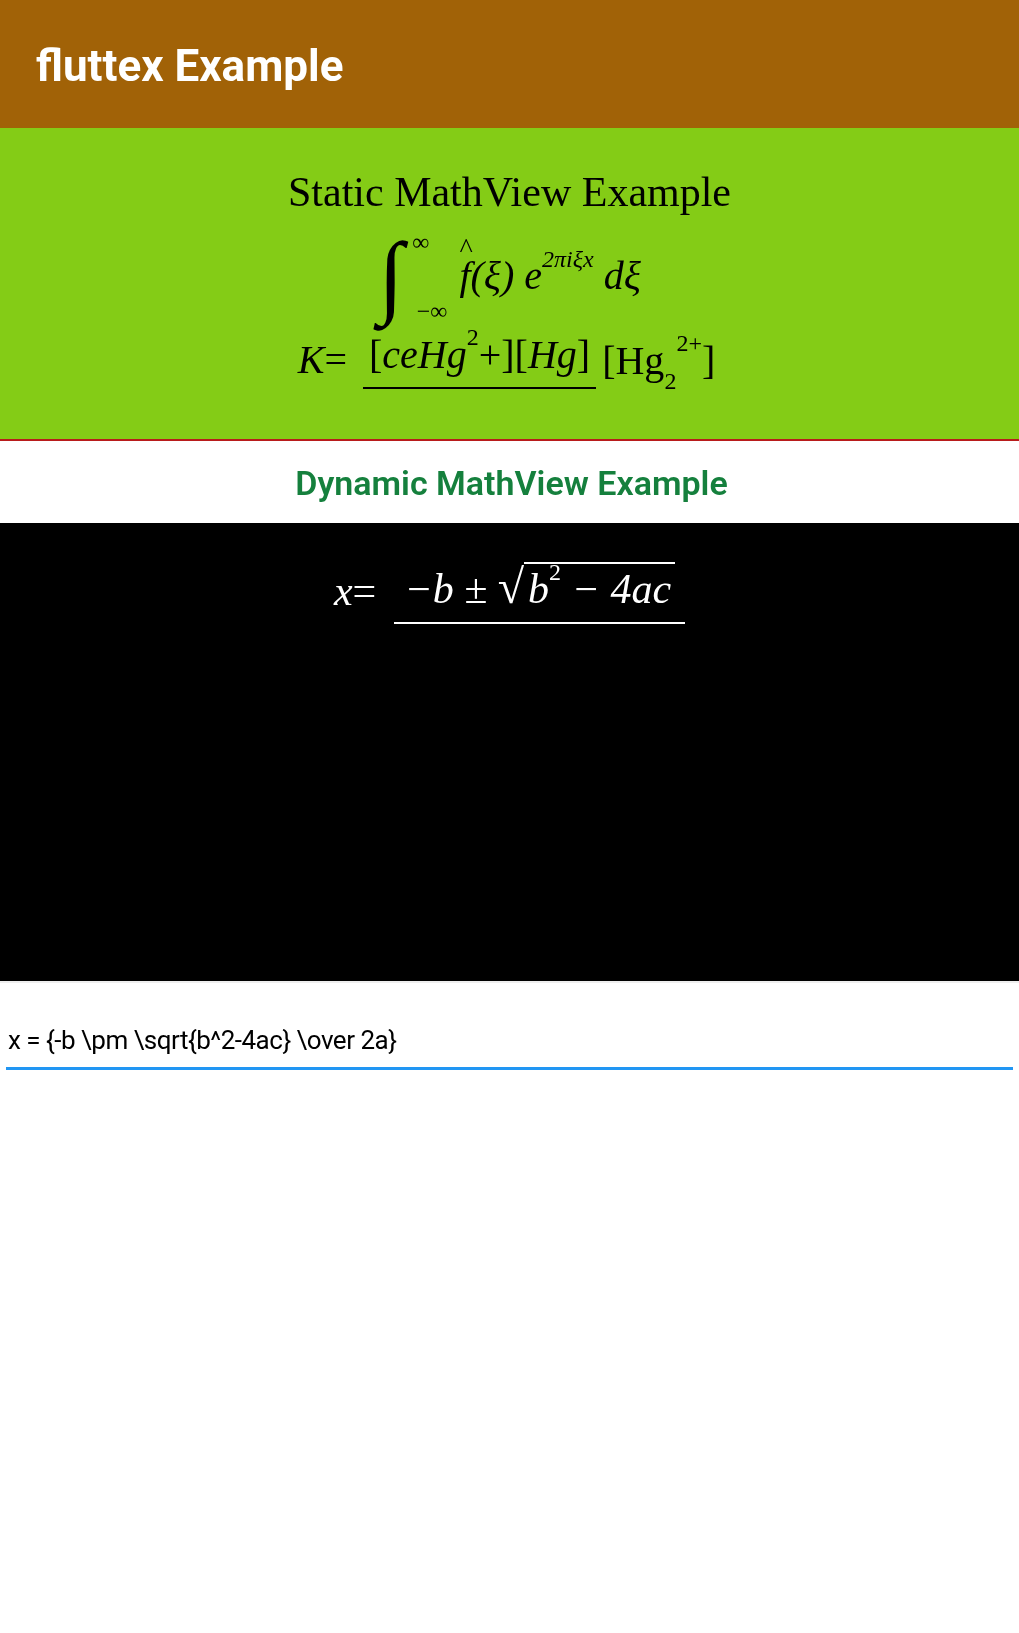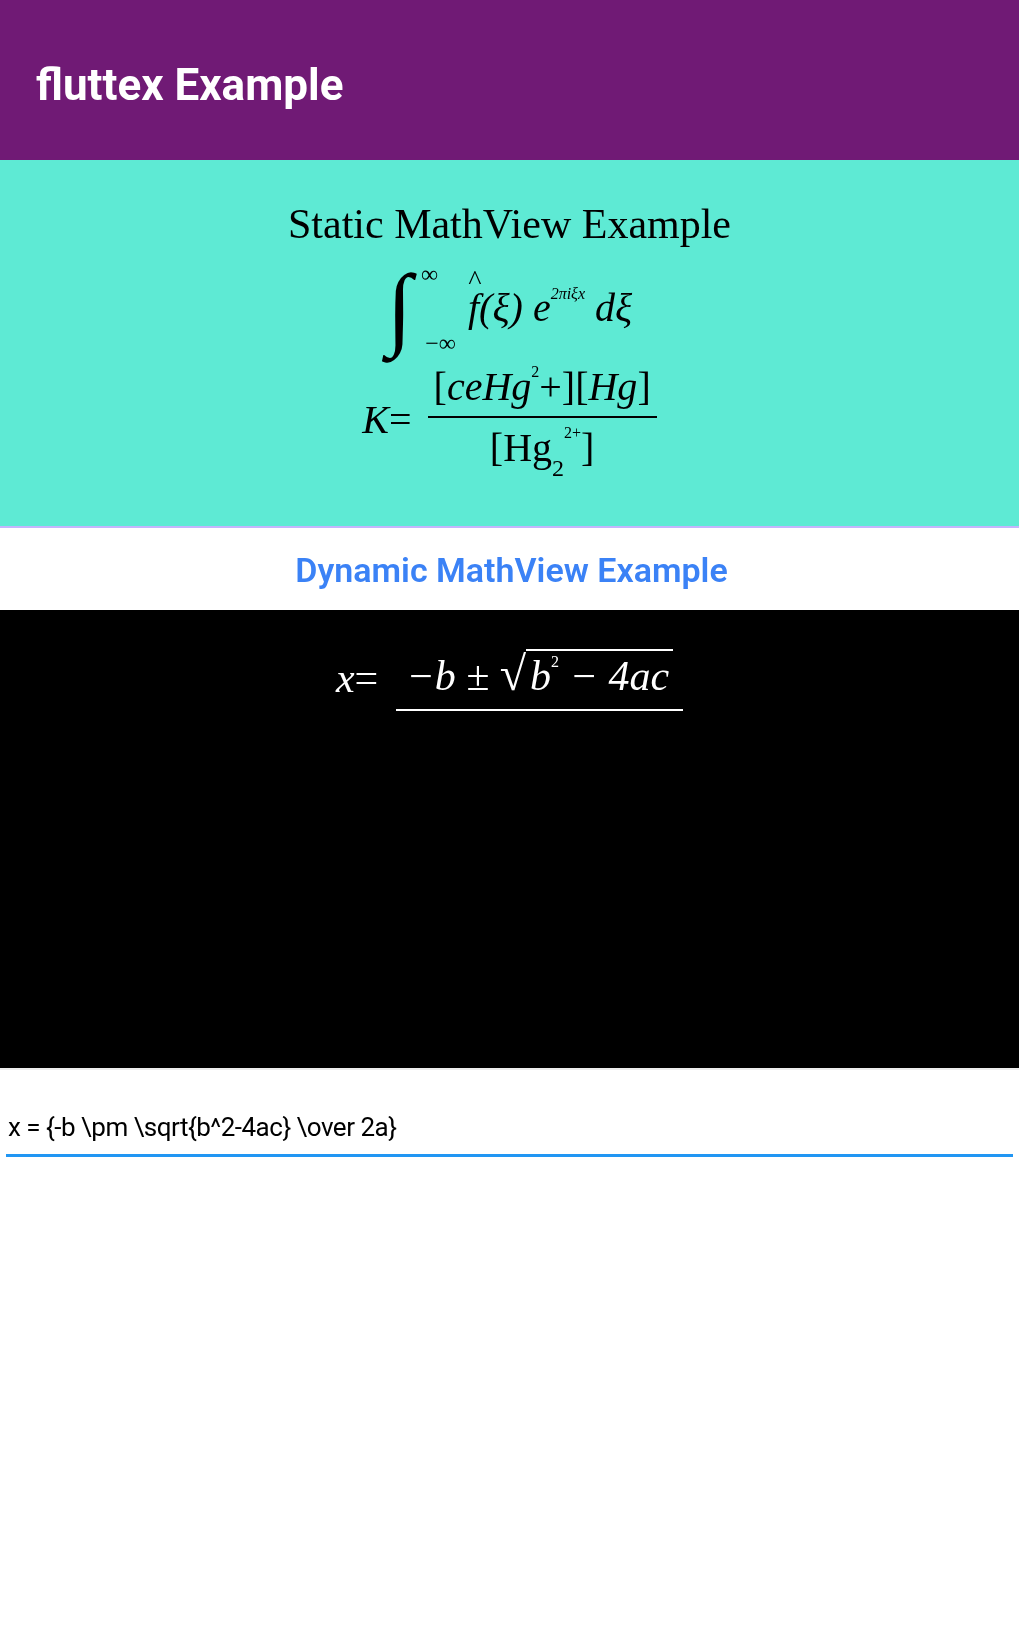--- a/index.html
+++ b/index.html
@@ -8,36 +8,36 @@
       box-sizing: border-box;
     }
     body {
       font-family: -apple-system, BlinkMacSystemFont, 'Segoe UI', Roboto, sans-serif;
       background: #fff;
       width: 1019px;
       height: 1633px;
       overflow: hidden;
     }
     .app-bar {
-      background: #701a75;
+      background: #a16207;
       color: #fff;
       padding: 40px 36px 30px 36px;
-      height: 160px;
-      display: flex;
-      align-items: center;
+      height: 128px;
+      display: flex;
+      align-items: flex-start;
     }
     .app-bar-title {
       font-size: 44px;
       font-weight: 700;
     }
     .static-section {
-      background: #5eead4;
+      background: #84cc16;
       padding: 40px 0 50px 0;
       text-align: center;
-      border-bottom: 2px solid #c4b5fd;
+      border-bottom: 2px solid #b91c1c;
     }
     .static-title {
       font-family: 'Georgia', 'Times New Roman', serif;
       font-size: 42px;
       font-weight: 400;
       color: #000;
       margin-bottom: 18px;
     }
     .math-integral {
       font-family: 'Georgia', 'Times New Roman', serif;
@@ -78,37 +78,37 @@
     }
     .hat::before {
       content: '^';
       position: absolute;
       top: -20px;
       left: 50%;
       transform: translateX(-50%);
       font-size: 28px;
     }
     .sup {
-      font-size: 16px;
+      font-size: 24px;
       vertical-align: super;
       position: relative;
       top: -8px;
     }
     .math-k {
       font-family: 'Georgia', 'Times New Roman', serif;
       font-size: 40px;
       color: #000;
       display: flex;
       align-items: center;
       justify-content: center;
       font-style: italic;
     }
     .frac {
       display: inline-flex;
-      flex-direction: column;
+      flex-direction: row;
       vertical-align: middle;
       text-align: center;
       margin-left: 16px;
     }
     .frac .num {
       padding: 0 6px 6px 6px;
       border-bottom: 2px solid #000;
       font-style: normal;
     }
     .frac .den {
@@ -122,21 +122,21 @@
       top: 6px;
     }
     .dynamic-section {
       background: #fff;
     }
     .dynamic-title {
       background: #fff;
       font-family: -apple-system, BlinkMacSystemFont, 'Segoe UI', Roboto, sans-serif;
       font-size: 34px;
       font-weight: 600;
-      color: #3b82f6;
+      color: #15803d;
       text-align: center;
       padding: 22px 0 20px 4px;
     }
     .dynamic-render {
       background: #000;
       color: #fff;
       height: 460px;
       padding-top: 36px;
       text-align: center;
       border-bottom: 2px solid #eee;

